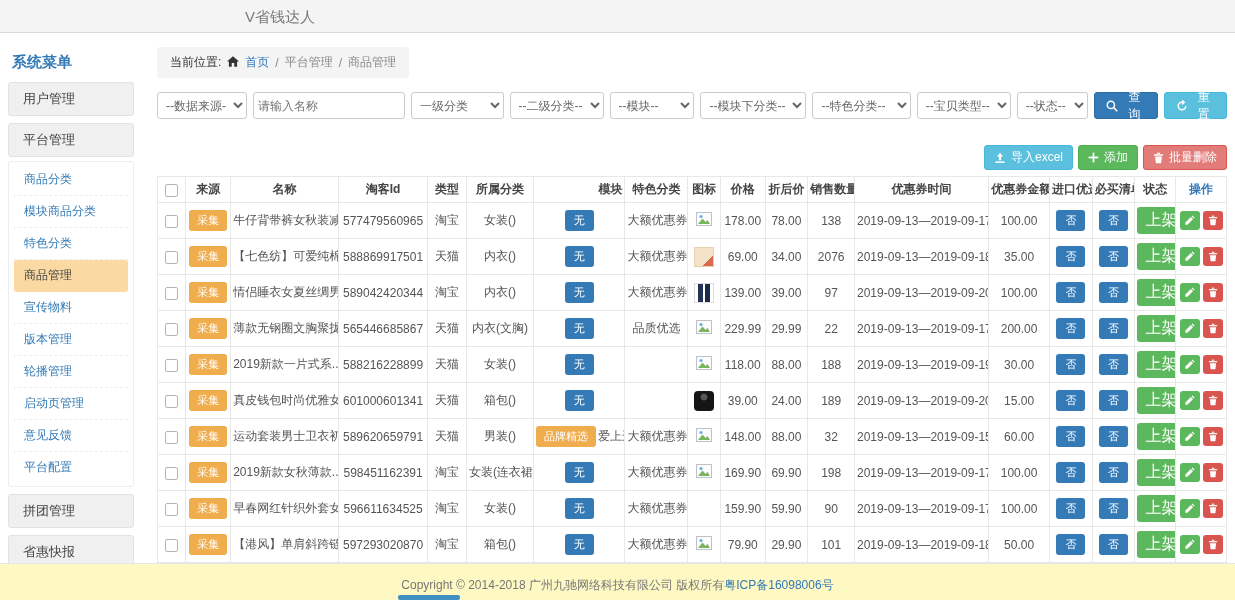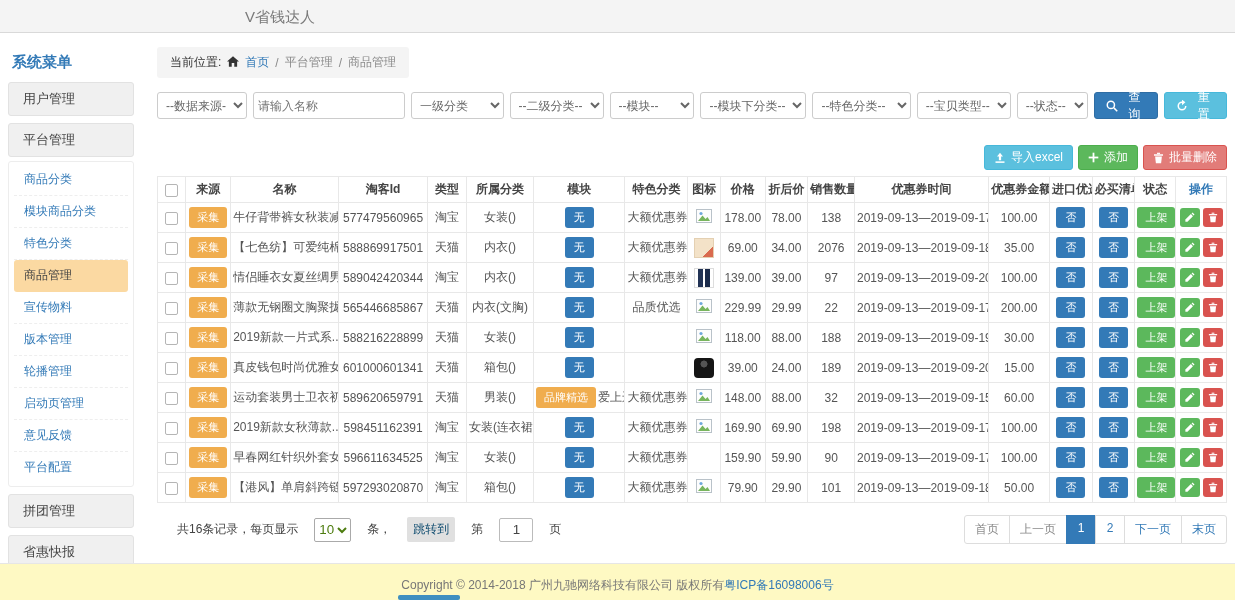--- a/index.html
+++ b/index.html
@@ -62,21 +62,21 @@
   td { color:#555; }
   .chk { display:inline-block; width:13px; height:13px; border:1px solid #b5b5b5;
     border-radius:2px; background:#fff; vertical-align:middle; cursor:pointer; }
   .badge-orange { display:inline-block; background:#f0ad4e; color:#fff; border-radius:3px;
     padding:3px 8px; font-size:11px; cursor:default; }
   .badge-blue { display:inline-block; background:#337ab7; color:#fff; border-radius:3px;
     padding:3px 9px; font-size:11px; }
   .pill-blue { display:inline-block; background:#337ab7; color:#fff; border-radius:3px;
     padding:3px 9px; font-size:11px; cursor:pointer; }
   .pill-green { display:inline-block; background:#5cb85c; color:#fff; border-radius:3px;
-    padding:3px 8px; font-size:11px; cursor:pointer; }
+    padding:3px 8px; font-size:16px; cursor:pointer; }
   .mod-text { color:#555; margin-left:2px; }
   .op-btn { display:inline-flex; align-items:center; justify-content:center; width:20px; height:19px;
     border-radius:3px; cursor:pointer; vertical-align:middle; }
   .op-edit { background:#5cb85c; margin-right:3px; }
   .op-del  { background:#d9534f; }
   .thumb { display:inline-block; width:20px; height:20px; vertical-align:middle; }
   .thumb-beige { background:linear-gradient(135deg,#f3e2c8 70%,#d96a4e 70%); border:1px solid #e4d0b2; }
   .thumb-dark  { background:linear-gradient(90deg,#fff 15%,#223355 15%,#223355 45%,#fff 45%,#fff 55%,#1a2a4a 55%,#1a2a4a 85%,#fff 85%); border:1px solid #ddd; }
   .thumb-bag   { background:radial-gradient(circle at 50% 30%,#555 0 20%,#151515 21%); border-radius:4px; }
 
@@ -213,21 +213,21 @@
 
       <table>
         <thead>
             <tr id="table-head-row">
               <th style="width: 28px;"><span class="chk"></span></th>
               <th style="width: 44px;">来源</th>
               <th style="width: 106px;">名称</th>
               <th style="width: 88px;">淘客Id</th>
               <th style="width: 38px;">类型</th>
               <th style="width: 66px;">所属分类</th>
-              <th style="width: 90px;">模块</th>
+              <th style="width: 90px; text-align: right;">模块</th>
               <th style="width: 62px;">特色分类</th>
               <th style="width: 32px;">图标</th>
               <th style="width: 44px;">价格</th>
               <th style="width: 42px;">折后价</th>
               <th style="width: 46px;">销售数量</th>
               <th style="width: 132px;">优惠券时间</th>
               <th style="width: 60px;">优惠券金额</th>
               <th style="width: 42px;">进口优选</th>
               <th style="width: 42px;">必买清单</th>
               <th style="width: 40px;">状态</th>

